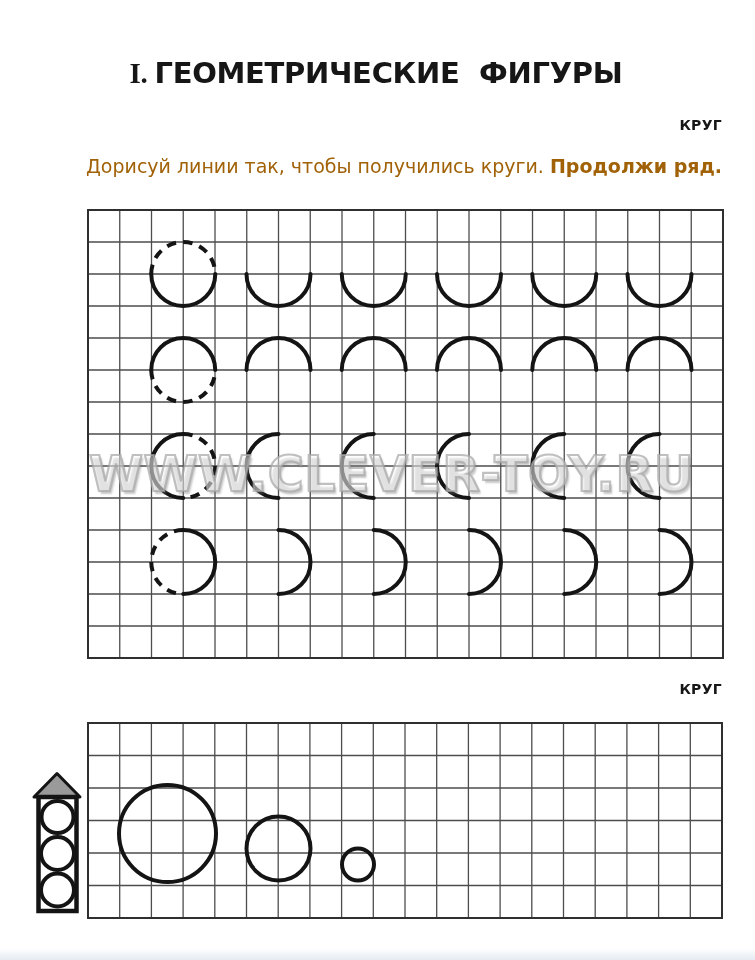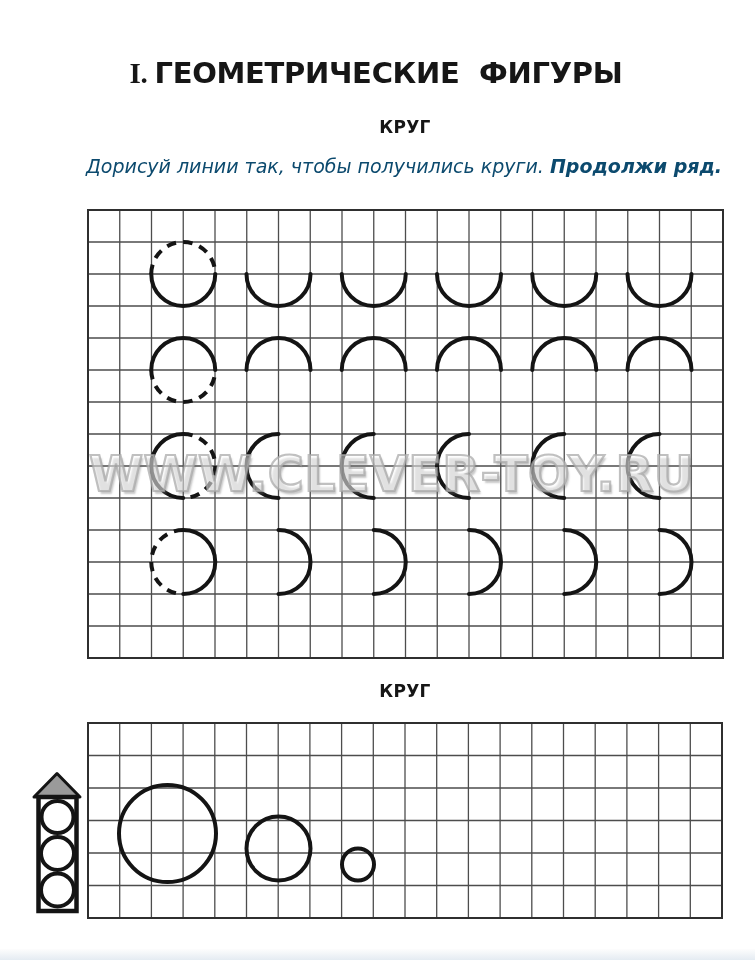--- a/index.html
+++ b/index.html
@@ -8,27 +8,27 @@
     font-family:"DejaVu Sans","Liberation Sans",sans-serif; overflow:hidden;
   }
   .title {
     position:absolute; top:56px; left:0; width:752px; text-align:center;
     font-size:29px; font-weight:bold; color:#161616; white-space:pre; letter-spacing:-0.3px;
   }
   .title .prefix {
     font-family:"Liberation Serif","DejaVu Serif",serif; font-weight:bold; margin-right:7px;
   }
   .heading {
-    position:absolute; left:88px; width:634px; text-align:center;
-    font-size:17px; font-weight:bold; color:#161616; letter-spacing:0.3px;
+    position:absolute; left:88px; width:634px; text-align:right;
+    font-size:14px; font-weight:bold; color:#161616; letter-spacing:0.3px;
   }
   #heading1 { top:117px; }
   #heading2 { top:681px; }
   .instruction {
-    position:absolute; left:86px; top:155px; font-size:19px; color:#0c4a6e; white-space:pre;font-style:italic;
+    position:absolute; left:86px; top:155px; font-size:19px; color:#a16207; white-space:pre;
   }
   .instruction b { font-weight:bold; }
   svg.fig { position:absolute; left:0; top:0; }
   .watermark {
     position:absolute; left:89px; top:446px; width:634px; white-space:nowrap;
     font-size:49px; font-weight:bold; letter-spacing:0.5px; line-height:58px;
     color:rgba(255,255,255,0.45);
     -webkit-text-stroke:2.2px rgba(168,168,168,0.72);
     text-shadow:2px 3px 2px rgba(110,110,110,0.38);
     pointer-events:none;

